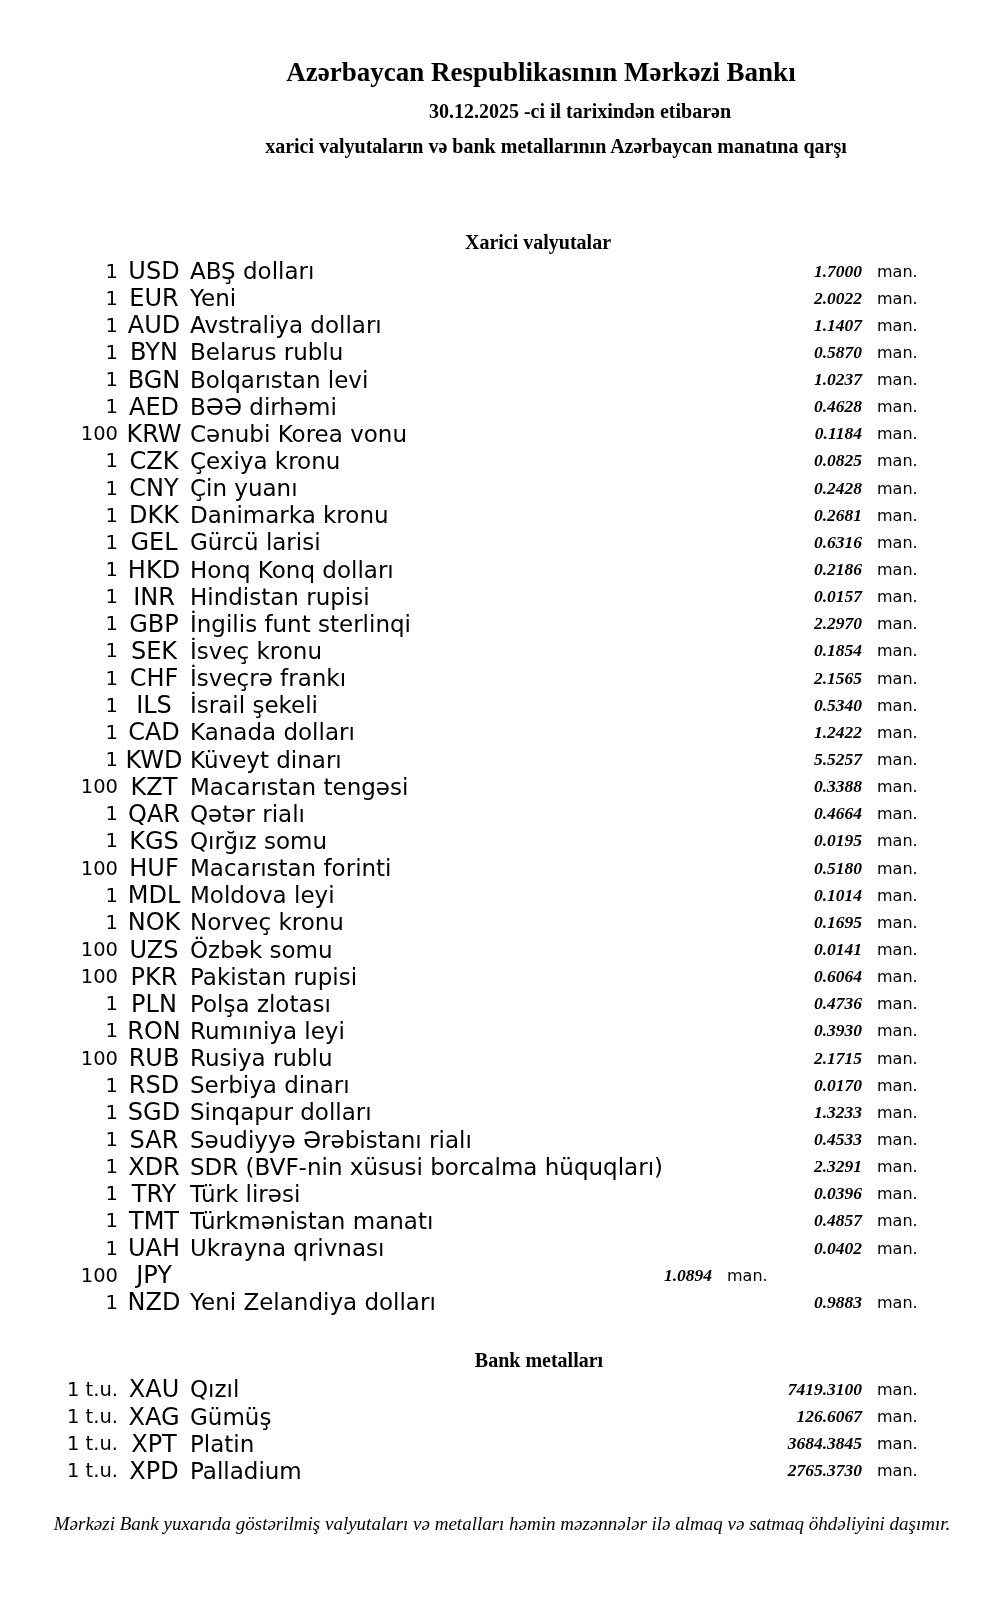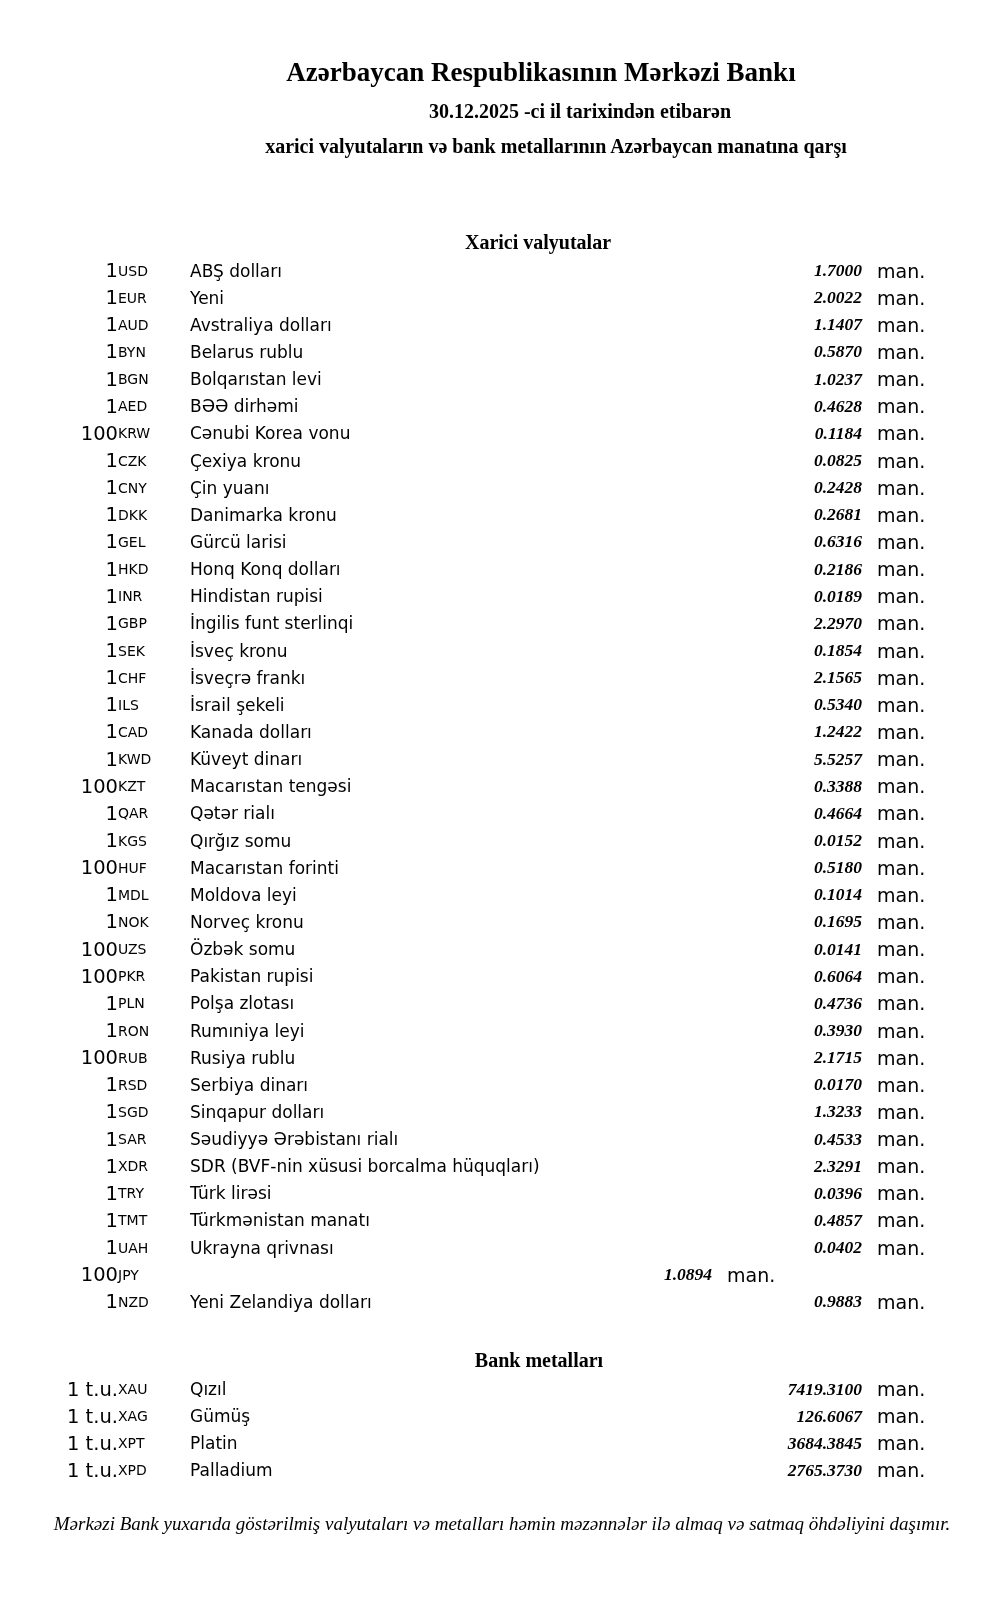--- a/index.html
+++ b/index.html
@@ -37,28 +37,28 @@
   .section-heading.metals     { transform: translateX(41px); margin-top: 32px; margin-bottom: 2px; }
 
   .rate-table { padding-right: 68px; }
   .rate-row {
     display: grid;
     grid-template-columns: 118px 72px 1fr 150px 66px;
     align-items: center;
     height: 27.15px;
   }
   .cell-qty  { text-align: right;  font-size: 19.5px; white-space: nowrap; }
-  .cell-code { text-align: left; font-size: 14px; white-space: nowrap; }
-  .cell-name { text-align: left;   font-size: 17px; white-space: nowrap; }
+  .cell-code { text-align: center; font-size: 24px; white-space: nowrap; }
+  .cell-name { text-align: left;   font-size: 23px; white-space: nowrap; }
   .cell-rate {
     text-align: right; white-space: nowrap;
     font-family: "Liberation Serif", serif;
     font-style: italic; font-weight: bold; font-size: 17.5px;
   }
-  .cell-unit { padding-left: 15px; font-size: 19px; white-space: nowrap; }
+  .cell-unit { padding-left: 15px; font-size: 16px; white-space: nowrap; }
 
   .doc-footer {
     font-family: "Liberation Serif", serif;
     font-style: italic; font-size: 19px; line-height: 24px;
     text-align: center; transform: translateX(4px);
     margin-top: 28px; white-space: nowrap;
   }
 </style>
 </head>
 <body>
@@ -162,21 +162,21 @@
     <span class="cell-code">HKD</span>
     <span class="cell-name">Honq Konq dolları</span>
     <span class="cell-rate">0.2186</span>
     <span class="cell-unit">man.</span>
   </div>
 
   <div class="rate-row">
     <span class="cell-qty">1</span>
     <span class="cell-code">INR</span>
     <span class="cell-name">Hindistan rupisi</span>
-    <span class="cell-rate">0.0189</span>
+    <span class="cell-rate">0.0157</span>
     <span class="cell-unit">man.</span>
   </div>
 
   <div class="rate-row">
     <span class="cell-qty">1</span>
     <span class="cell-code">GBP</span>
     <span class="cell-name">İngilis funt sterlinqi</span>
     <span class="cell-rate">2.2970</span>
     <span class="cell-unit">man.</span>
   </div>
@@ -234,21 +234,21 @@
     <span class="cell-code">QAR</span>
     <span class="cell-name">Qətər rialı</span>
     <span class="cell-rate">0.4664</span>
     <span class="cell-unit">man.</span>
   </div>
 
   <div class="rate-row">
     <span class="cell-qty">1</span>
     <span class="cell-code">KGS</span>
     <span class="cell-name">Qırğız somu</span>
-    <span class="cell-rate">0.0152</span>
+    <span class="cell-rate">0.0195</span>
     <span class="cell-unit">man.</span>
   </div>
 
   <div class="rate-row">
     <span class="cell-qty">100</span>
     <span class="cell-code">HUF</span>
     <span class="cell-name">Macarıstan forinti</span>
     <span class="cell-rate">0.5180</span>
     <span class="cell-unit">man.</span>
   </div>

